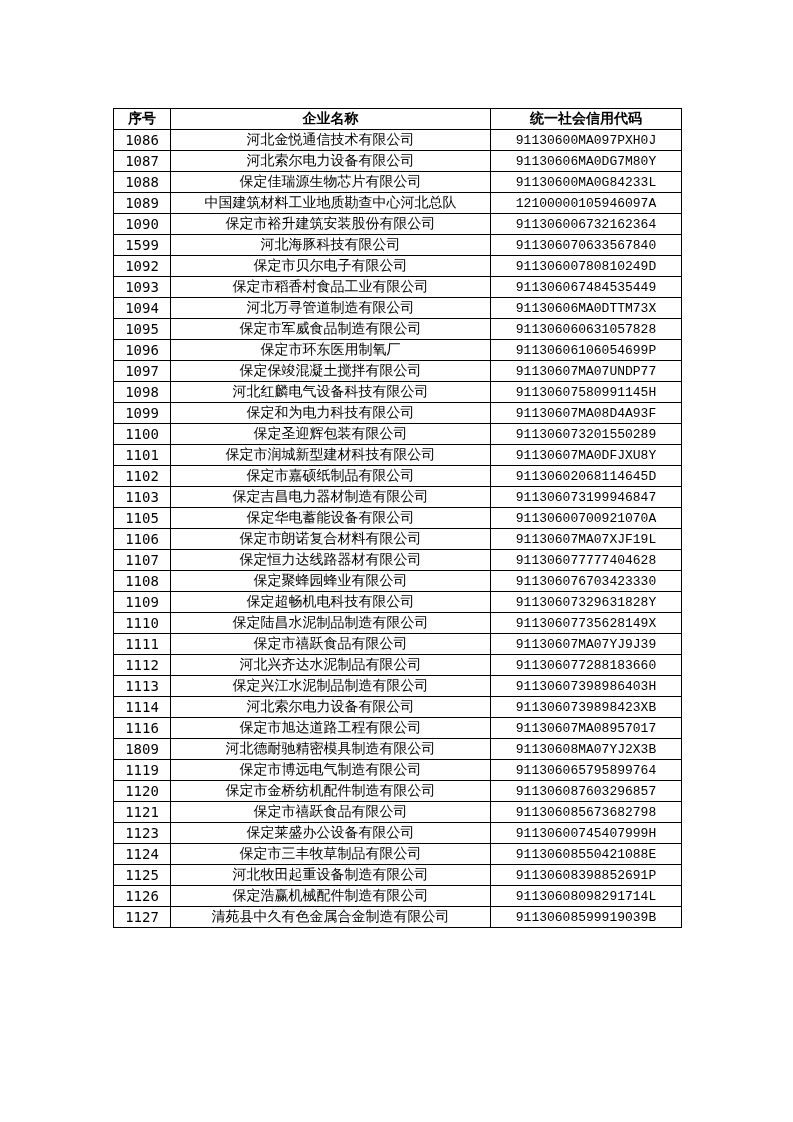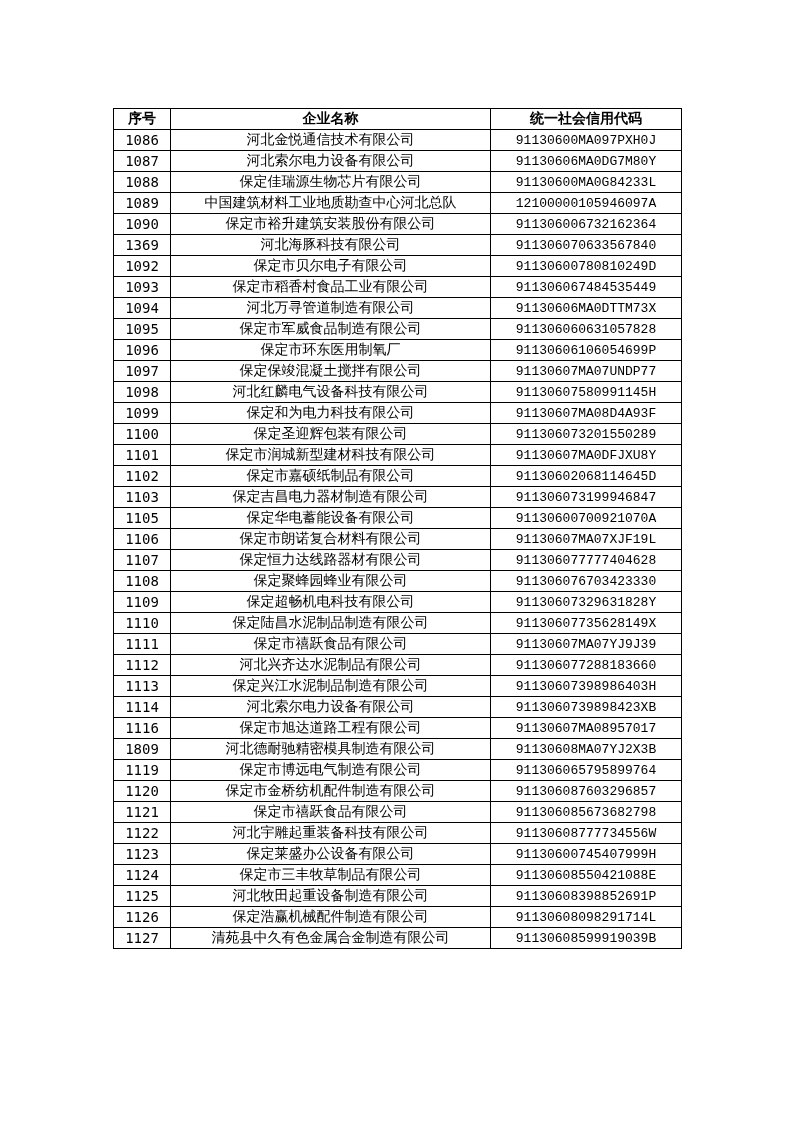--- a/index.html
+++ b/index.html
@@ -91,21 +91,21 @@
     <td class="cell-no">1089</td>
     <td class="cell-name">中国建筑材料工业地质勘查中心河北总队</td>
     <td class="cell-code">12100000105946097A</td>
   </tr>
         <tr>
     <td class="cell-no">1090</td>
     <td class="cell-name">保定市裕升建筑安装股份有限公司</td>
     <td class="cell-code">911306006732162364</td>
   </tr>
         <tr>
-    <td class="cell-no">1369</td>
+    <td class="cell-no">1599</td>
     <td class="cell-name">河北海豚科技有限公司</td>
     <td class="cell-code">911306070633567840</td>
   </tr>
         <tr>
     <td class="cell-no">1092</td>
     <td class="cell-name">保定市贝尔电子有限公司</td>
     <td class="cell-code">91130600780810249D</td>
   </tr>
         <tr>
     <td class="cell-no">1093</td>
@@ -229,25 +229,20 @@
   </tr>
         <tr>
     <td class="cell-no">1120</td>
     <td class="cell-name">保定市金桥纺机配件制造有限公司</td>
     <td class="cell-code">911306087603296857</td>
   </tr>
         <tr>
     <td class="cell-no">1121</td>
     <td class="cell-name">保定市禧跃食品有限公司</td>
     <td class="cell-code">911306085673682798</td>
-  </tr>
-        <tr>
-    <td class="cell-no">1122</td>
-    <td class="cell-name">河北宇雕起重装备科技有限公司</td>
-    <td class="cell-code">91130608777734556W</td>
   </tr>
         <tr>
     <td class="cell-no">1123</td>
     <td class="cell-name">保定莱盛办公设备有限公司</td>
     <td class="cell-code">91130600745407999H</td>
   </tr>
         <tr>
     <td class="cell-no">1124</td>
     <td class="cell-name">保定市三丰牧草制品有限公司</td>
     <td class="cell-code">91130608550421088E</td>

